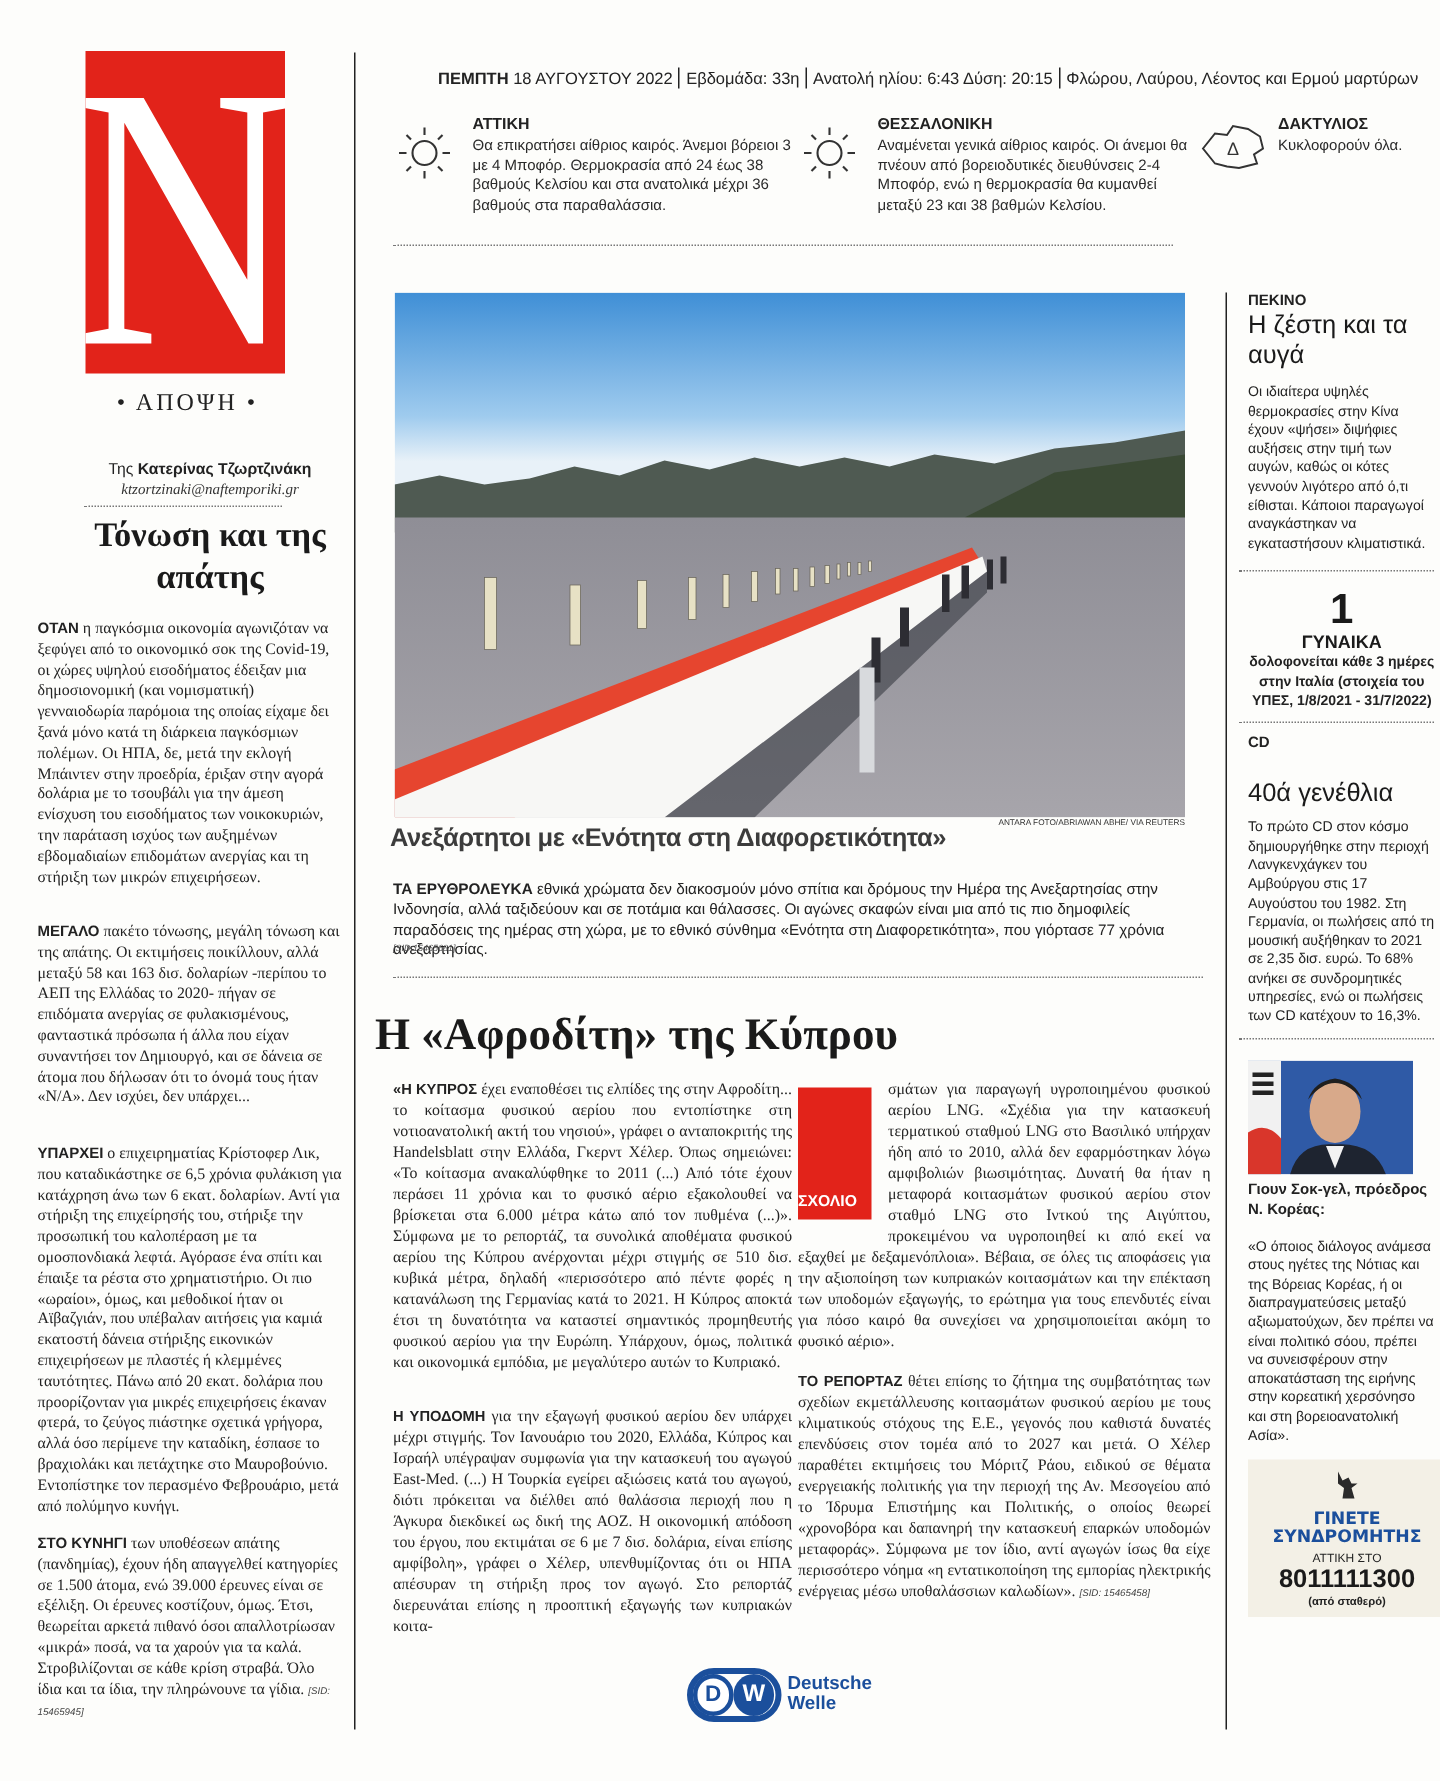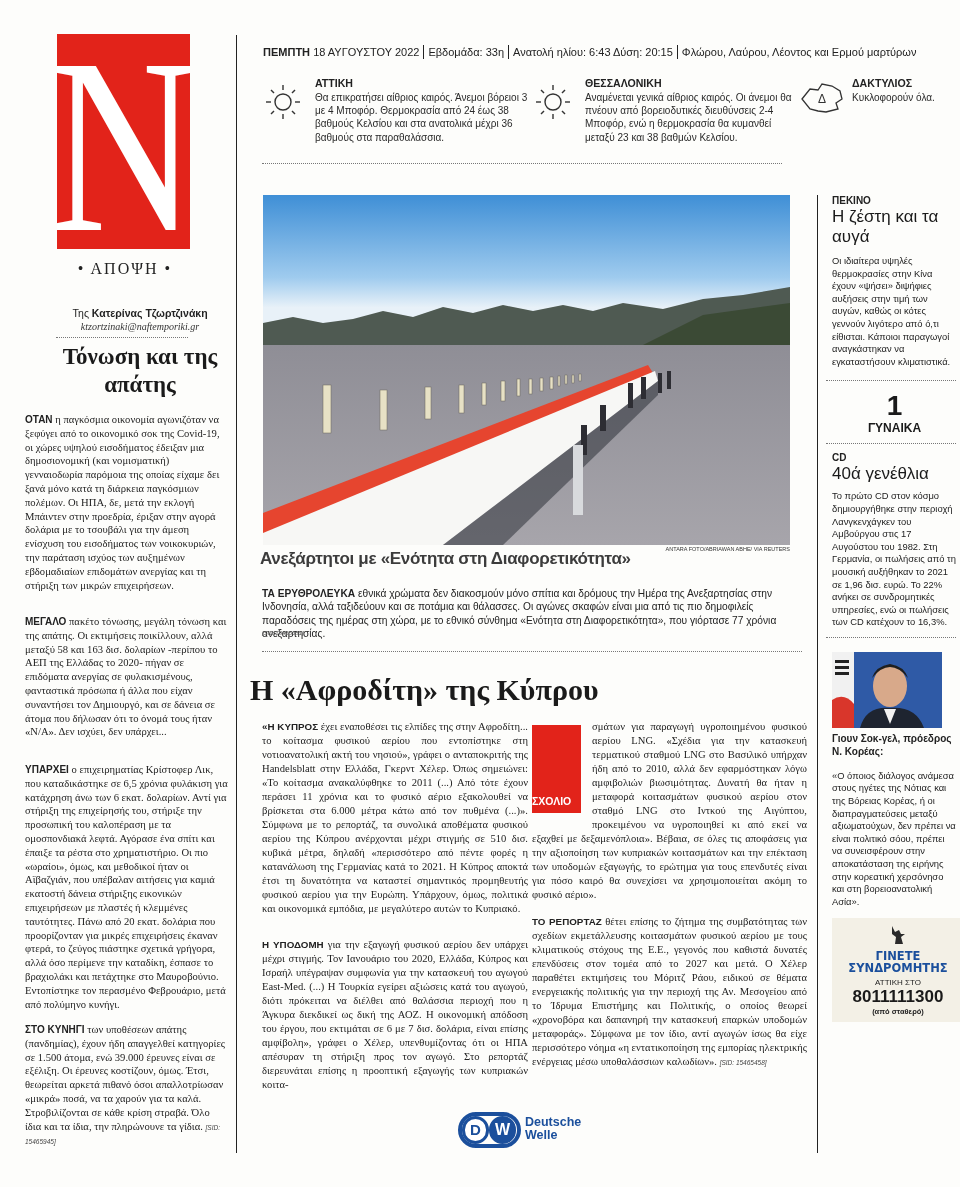--- a/index.html
+++ b/index.html
@@ -19,21 +19,21 @@
 
   .left-para { position: absolute; left: -25px; width: 203px; font-family: "Liberation Serif", serif; font-size: 10.6px; line-height: 13.8px; color: #222; }
   .left-para .lead { font-family: "Liberation Sans", sans-serif; font-weight: bold; font-size: 10px; }
   .sid { font-family: "Liberation Sans", sans-serif; font-style: italic; font-size: 6.5px; color: #444; }
 
   #left-vrule { position: absolute; left: 236px; top: 35px; height: 1118px; border-left: 1.5px solid #222; }
 
   
   #dateline { position: absolute; left: 263px; top: 45px; font-size: 11px; color: #222; white-space: nowrap; }
   #dateline .dl-sep { display: inline-block; width: 1px; height: 14px; background: #222; vertical-align: -3px; margin: 0 4px; }
-  #dateline b { font-weight: bold; }
+  #dateline b { font-weight: bold; margin-left: 29px; }
 
   .weather { position: absolute; top: 77px; }
   .weather .w-icon { position: absolute; left: 0; top: 4px; width: 42px; height: 42px; }
   .weather .w-title { position: absolute; font-size: 10.6px; font-weight: bold; color: #222; }
   .weather .w-text { position: absolute; font-size: 10px; line-height: 13.2px; color: #2a2a2a; }
   #w-attiki { left: 262px; }
   #w-attiki .w-title, #w-attiki .w-text { left: 53px; }
   #w-attiki .w-text { top: 14px; width: 220px; }
   #w-thess { left: 532px; }
   #w-thess .w-title, #w-thess .w-text { left: 53px; }
@@ -263,27 +263,28 @@
   <div>
     <div class="sb-kicker">ΠΕΚΙΝΟ</div>
     <div class="sb-head" style="margin-top:1px;">Η ζέστη και τα αυγά</div>
     <div class="sb-text" style="margin-top:8px;">Οι ιδιαίτερα υψηλές θερμοκρασίες στην Κίνα έχουν «ψήσει» διψήφιες αυξήσεις στην τιμή των αυγών, καθώς οι κότες γεννούν λιγότερο από ό,τι είθισται. Κάποιοι παραγωγοί αναγκάστηκαν να εγκαταστήσουν κλιματιστικά.</div>
   </div>
   <div class="sb-rule" style="margin-top:12px;"></div>
 
   <div style="margin-top:10px;">
     <div id="sb-stat-num">1</div>
     <div id="sb-stat-label">ΓΥΝΑΙΚΑ</div>
+    <div id="sb-stat-text">δολοφονείται κάθε 3 ημέρες στην Ιταλία (στοιχεία του ΥΠΕΣ, 1/8/2021 - 31/7/2022)</div>
   </div>
   <div class="sb-rule" style="margin-top:8px;"></div>
 
   <div style="margin-top:8px;">
     <div class="sb-kicker">CD</div>
-    <div class="sb-head" style="margin-top:1px;">40ά γενέθλια</div>
-    <div class="sb-text" style="margin-top:6px;">Το πρώτο CD στον κόσμο δημιουργήθηκε στην περιοχή Λανγκενχάγκεν του Αμβούργου στις 17 Αυγούστου του 1982. Στη Γερμανία, οι πωλήσεις από τη μουσική αυξήθηκαν το 2021 σε 1,96 δισ. ευρώ. Το 22% ανήκει σε συνδρομητικές υπηρεσίες, ενώ οι πωλήσεις των CD κατέχουν το 16,3%.</div>
+    <div class="sb-head" style="margin-top:18px;">40ά γενέθλια</div>
+    <div class="sb-text" style="margin-top:6px;">Το πρώτο CD στον κόσμο δημιουργήθηκε στην περιοχή Λανγκενχάγκεν του Αμβούργου στις 17 Αυγούστου του 1982. Στη Γερμανία, οι πωλήσεις από τη μουσική αυξήθηκαν το 2021 σε 2,35 δισ. ευρώ. Το 68% ανήκει σε συνδρομητικές υπηρεσίες, ενώ οι πωλήσεις των CD κατέχουν το 16,3%.</div>
   </div>
   <div class="sb-rule" style="margin-top:8px;"></div>
 
   <div style="margin-top:14px;">
     <div id="sb-photo">
       <svg width="110" height="76" viewBox="0 0 110 76">
         <rect width="110" height="76" fill="#2f5aa6"></rect>
         <rect x="0" y="0" width="22" height="76" fill="#f1f1f1"></rect>
         <rect x="3" y="8" width="14" height="3" fill="#222"></rect>
           <rect x="3" y="14" width="14" height="3" fill="#222"></rect>

